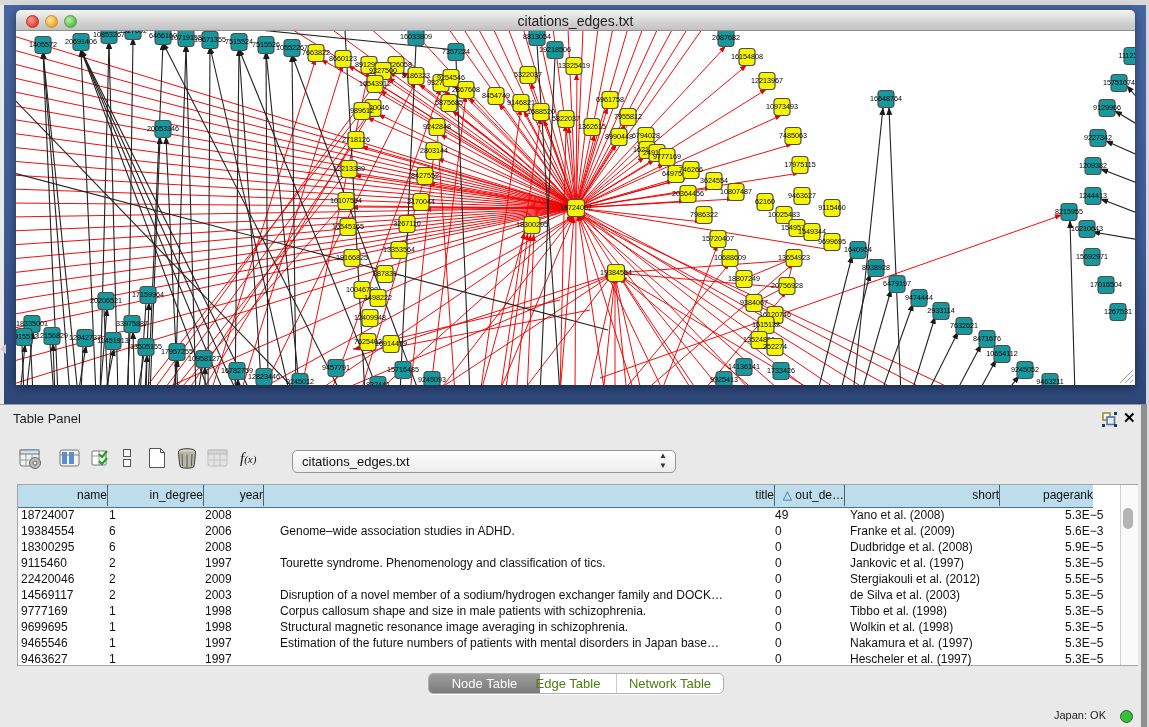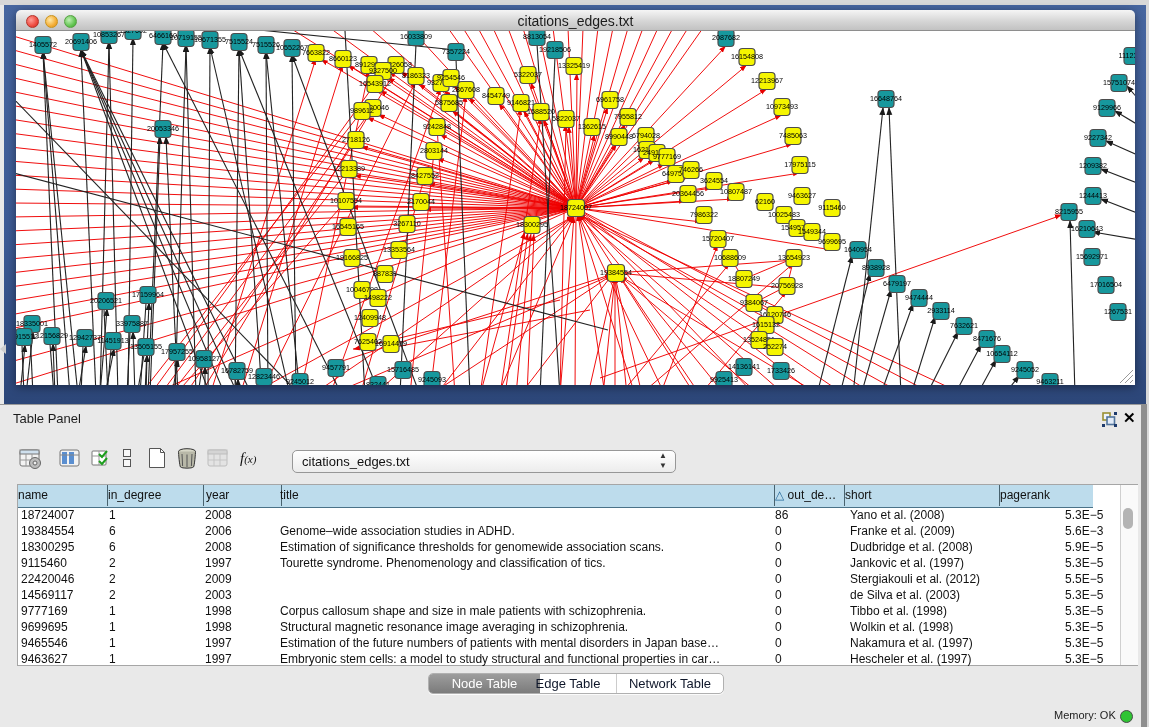--- a/index.html
+++ b/index.html
@@ -30,34 +30,34 @@
   #pfloat{left:1102px;top:412px}
   #pclose{left:1123px;top:409px;font-size:15px;color:#000;font-weight:bold}
   
   #combo{left:292px;top:450px;width:384px;height:23px;border:1px solid #979797;border-radius:5px;
        background:linear-gradient(#fff,#ececec);box-sizing:border-box;
        font-size:13px;color:#111;line-height:21px;padding-left:9px}
   #combo .arrows{position:absolute;right:8px;top:0px;font-size:8px;color:#333;line-height:10px}
   
   #tbl{left:17px;top:484px;width:1121px;height:182px;background:#fff;border:1px solid #a6a6a6;box-sizing:border-box}
   #thead{left:18px;top:485px;width:1075px;height:22px;background:#bddcec;border-bottom:1px solid #4a7288}
-  .hcell{position:absolute;top:0;height:21px;line-height:21px;text-align:left;font-size:12px;color:#111;
+  .hcell{position:absolute;top:0;height:21px;line-height:21px;text-align:right;font-size:12px;color:#111;
          border-right:1px solid #48626e;box-sizing:border-box}
   .rows{left:18px;top:507px;width:1102px;font-size:12px;color:#111}
   .row{position:absolute;height:16px;line-height:16px;white-space:nowrap}
   .c0{position:absolute;left:3px}.c1{position:absolute;left:91px}.c2{position:absolute;left:187px}
   .c3{position:absolute;left:262px}.c4{position:absolute;left:757px}.c5{position:absolute;left:832px}
   .c6{position:absolute;left:1047px}
   
   #sbar{left:1120px;top:485px;width:17px;height:180px;background:#fafafa;border-left:1px solid #d0d0d0}
   #sthumb{left:1123px;top:508px;width:10px;height:21px;background:#b4b4b4;border-radius:5px}
   
   #tabs{left:428px;top:673px;width:296px;height:21px;border:1px solid #b0b0b0;border-radius:5px;
         background:#fff;box-shadow:0 1px 0 rgba(255,255,255,.8);box-sizing:border-box}
-  .tab{position:absolute;top:674px;height:19px;line-height:19px;text-align:center;font-size:13px;color:#0f172a}
+  .tab{position:absolute;top:674px;height:19px;line-height:19px;text-align:center;font-size:13px;color:#4d7c0f}
   #tab1{left:429px;width:111px;background:linear-gradient(#9d9d9d,#7b7b7b);color:#fff;border-radius:4px 0 0 4px}
   #tab2{left:520px;width:96px}
   #tab3{left:616px;width:107px;border-left:1px solid #ccc;box-sizing:border-box}
   #mem{left:1054px;top:709px;font-size:11px;color:#222}
   #memdot{left:1120px;top:710px;width:11px;height:11px;border-radius:50%;
       background:#2fc434;border:1px solid #4a4a4a}
   #redge1{left:1141px;top:404px;width:6px;height:323px;background:#8f8f8f}
   #redge2{left:1147px;top:404px;width:2px;height:323px;background:#dadada}
 </style></head>
 <body>
@@ -931,49 +931,48 @@
       <line x1="14" y1="8" x2="14" y2="20" stroke="#999"></line>
  <line x1="2" y1="14" x2="21" y2="14" stroke="#999"></line>
 </g>
 <text x="222" y="17" font-family="Liberation Serif,serif" font-style="italic" font-size="15" fill="#111">f<tspan font-size="11">(x)</tspan></text>
 </svg>
 <div class="abs" id="combo">citations_edges.txt<span class="arrows">▲<br>▼</span></div>
 <div class="abs" id="tbl"></div>
 <div class="abs" id="thead">
   <div class="hcell" style="left:0;width:90px">name</div>
   <div class="hcell" style="left:90px;width:96px">in_degree</div>
-  <div class="hcell" style="left:188px;width:76px">year</div>
+  <div class="hcell" style="left:170px;width:76px">year</div>
   <div class="hcell" style="left:262px;width:495px">title</div>
   <div class="hcell" style="left:757px;width:70px"><span style="color:#2a6d9e">△</span> out_de…</div>
   <div class="hcell" style="left:827px;width:155px">short</div>
   <div class="hcell" style="left:982px;width:93px;border-right:none">pagerank</div>
 </div>
 <div class="abs rows" id="rows">
     <div class="row" style="top:0px;width:1102px">
       <span class="c0">18724007</span>
       <span class="c1">1</span>
       <span class="c2">2008</span>
-      <span class="c4">86</span>
+      <span class="c4">49</span>
       <span class="c5">Yano et al. (2008)</span>
       <span class="c6">5.3E−5</span>
     </div>
     <div class="row" style="top:16px;width:1102px">
       <span class="c0">19384554</span>
       <span class="c1">6</span>
       <span class="c2">2006</span>
       <span class="c3">Genome–wide association studies in ADHD.</span>
       <span class="c4">0</span>
       <span class="c5">Franke et al. (2009)</span>
       <span class="c6">5.6E−3</span>
     </div>
     <div class="row" style="top:32px;width:1102px">
       <span class="c0">18300295</span>
       <span class="c1">6</span>
       <span class="c2">2008</span>
-      <span class="c3">Estimation of significance thresholds for genomewide association scans.</span>
       <span class="c4">0</span>
       <span class="c5">Dudbridge et al. (2008)</span>
       <span class="c6">5.9E−5</span>
     </div>
     <div class="row" style="top:48px;width:1102px">
       <span class="c0">9115460</span>
       <span class="c1">2</span>
       <span class="c2">1997</span>
       <span class="c3">Tourette syndrome. Phenomenology and classification of tics.</span>
       <span class="c4">0</span>
@@ -985,20 +984,21 @@
       <span class="c1">2</span>
       <span class="c2">2009</span>
       <span class="c4">0</span>
       <span class="c5">Stergiakouli et al. (2012)</span>
       <span class="c6">5.5E−5</span>
     </div>
     <div class="row" style="top:80px;width:1102px">
       <span class="c0">14569117</span>
       <span class="c1">2</span>
       <span class="c2">2003</span>
+      <span class="c3">Disruption of a novel member of a sodium/hydrogen exchanger family and DOCK…</span>
       <span class="c4">0</span>
       <span class="c5">de Silva et al. (2003)</span>
       <span class="c6">5.3E−5</span>
     </div>
     <div class="row" style="top:96px;width:1102px">
       <span class="c0">9777169</span>
       <span class="c1">1</span>
       <span class="c2">1998</span>
       <span class="c3">Corpus callosum shape and size in male patients with schizophrenia.</span>
       <span class="c4">0</span>
@@ -1020,28 +1020,27 @@
       <span class="c2">1997</span>
       <span class="c3">Estimation of the future numbers of patients with mental disorders in Japan base…</span>
       <span class="c4">0</span>
       <span class="c5">Nakamura et al. (1997)</span>
       <span class="c6">5.3E−5</span>
     </div>
     <div class="row" style="top:144px;width:1102px">
       <span class="c0">9463627</span>
       <span class="c1">1</span>
       <span class="c2">1997</span>
-      <span class="c3">Embryonic stem cells: a model to study structural and functional properties in car…</span>
       <span class="c4">0</span>
       <span class="c5">Hescheler et al. (1997)</span>
       <span class="c6">5.3E−5</span>
     </div>
   </div>
 <div class="abs" id="sbar"></div>
 <div class="abs" id="sthumb"></div>
 <div class="abs" id="tabs"></div>
 <div class="abs tab" id="tab1">Node Table</div>
 <div class="abs tab" id="tab2">Edge Table</div>
 <div class="abs tab" id="tab3">Network Table</div>
-<div class="abs" id="mem">Memory: OK</div>
+<div class="abs" id="mem">Japan: OK</div>
 <div class="abs" id="memdot"></div>
 <div class="abs" id="redge1"></div>
 <div class="abs" id="redge2"></div>
 
 </body></html>

